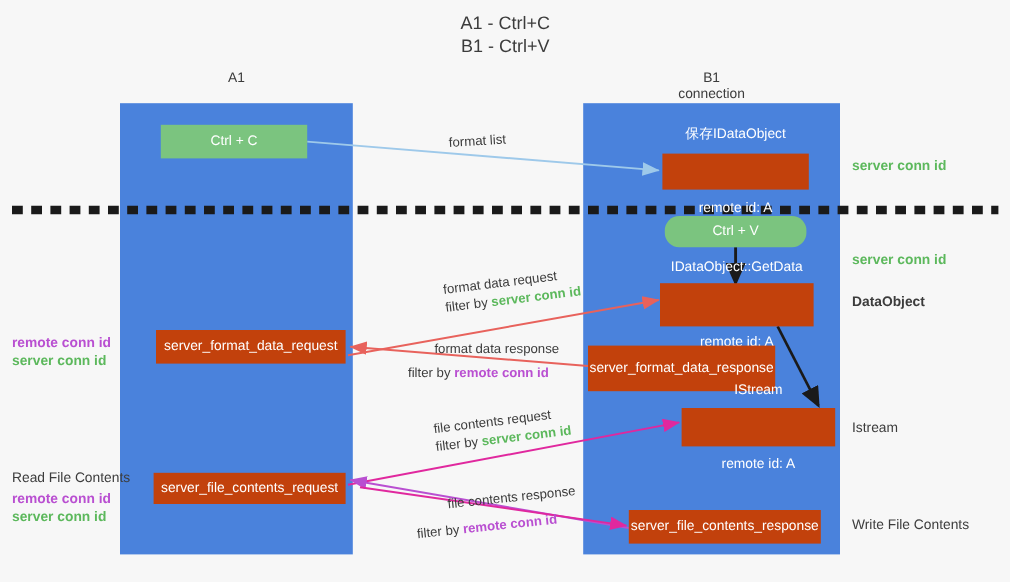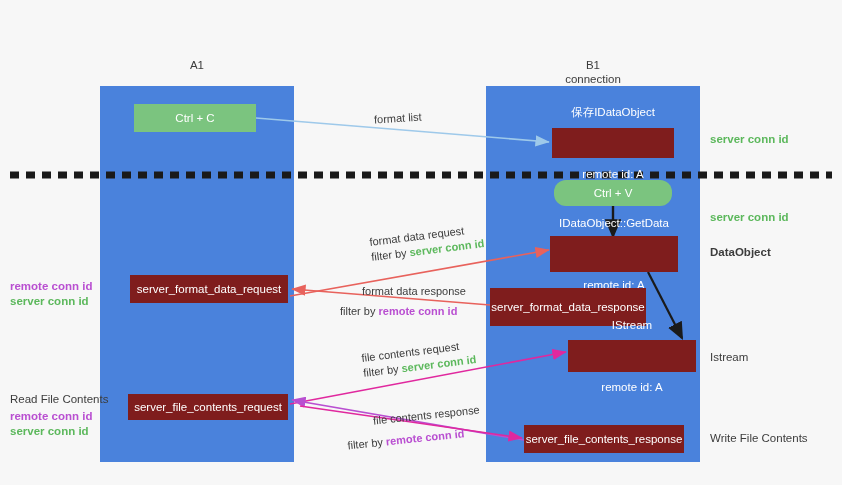--- a/index.html
+++ b/index.html
@@ -49,21 +49,21 @@
     box-sizing: border-box;
     display: flex;
     flex-direction: column;
     align-items: center;
     justify-content: center;
     color: #ffffff;
     font-size: 11.5px;
     line-height: 14px;
     text-align: center;
   }
-  .box.orange { background: #7f1d1d; gap: 48px; }
+  .box.orange { background: #c2410c; gap: 48px; }
   .box.green  { background: #7bc47f; }
 
   
   .note {
     font-size: 11.5px;
     line-height: 15px;
     color: #3c3c3c;
   }
   .note.green  { color: #5cb85c; font-weight: bold; }
   .note.purple { color: #b94fd1; font-weight: bold; }
@@ -84,20 +84,24 @@
     left: 0; top: 0;
     width: 842px; height: 485px;
     pointer-events: none;
   }
 </style>
 </head>
 <body>
 
 <div id="stage">
 
+  <div class="abs title">
+    <div>A1 - Ctrl+C</div>
+    <div>B1 - Ctrl+V</div>
+  </div>
 
   <div class="abs col-head" style="left:100px; top:58px; width:194px;">
     <div>A1</div>
   </div>
   <div class="abs col-head" style="left:486px; top:58px; width:214px;">
     <div>B1</div>
     <div>connection</div>
   </div>
 
   <div class="abs lane" style="left:100px; top:86px; width:194px; height:376px;"></div>

